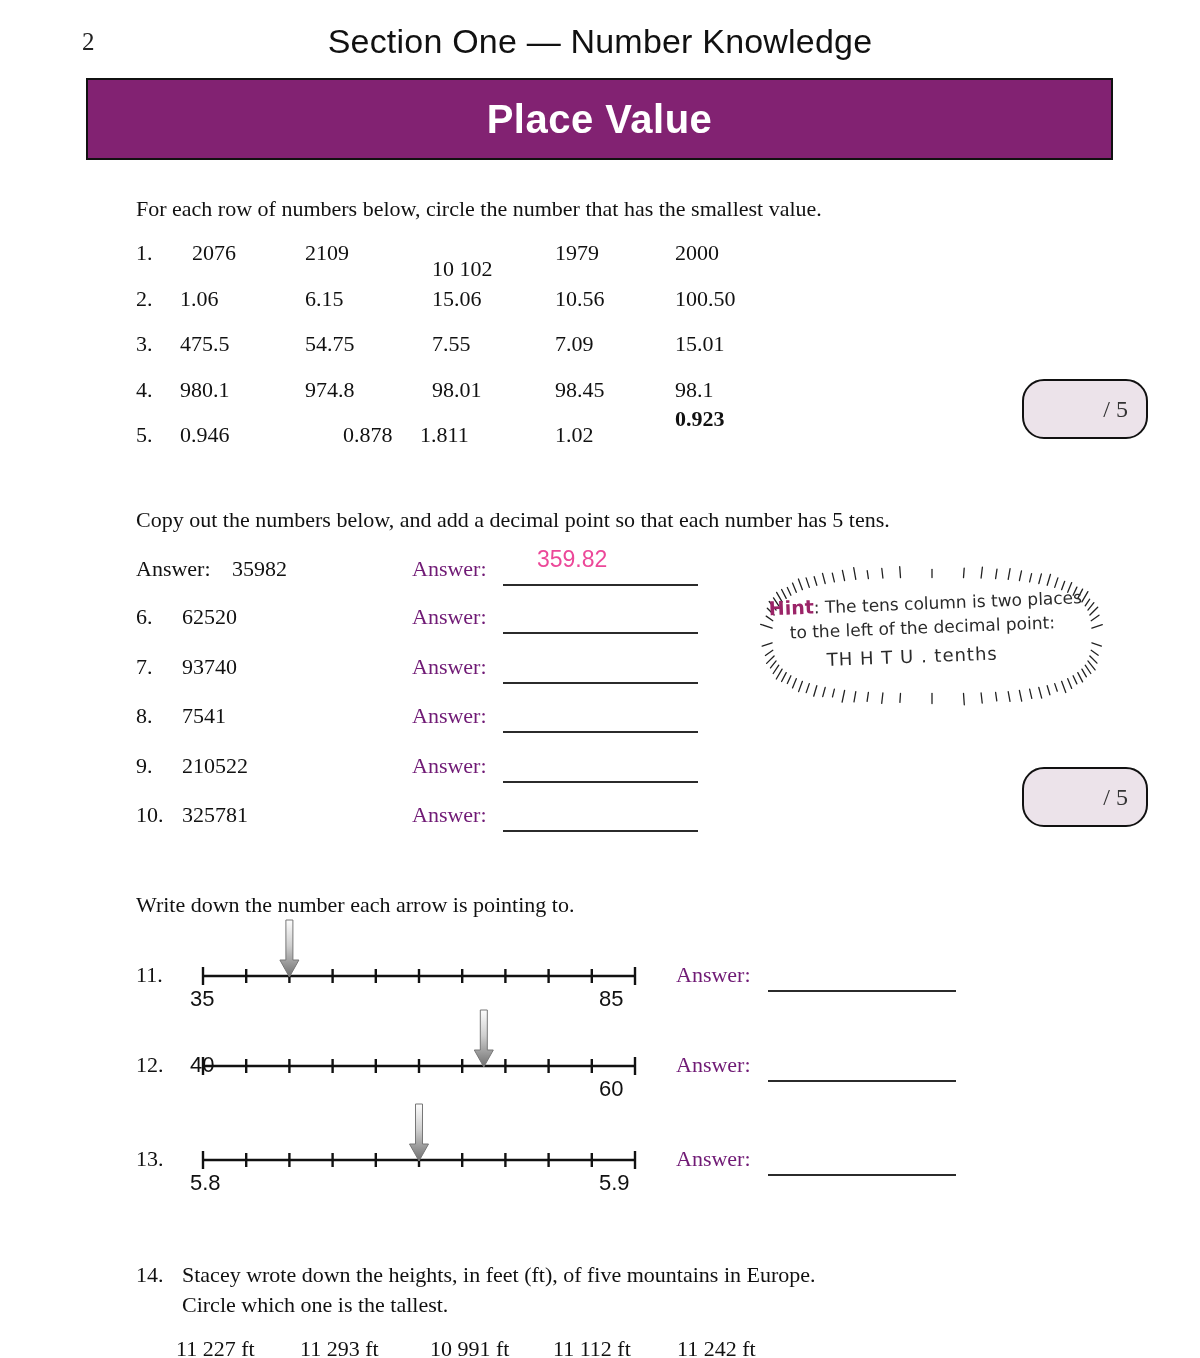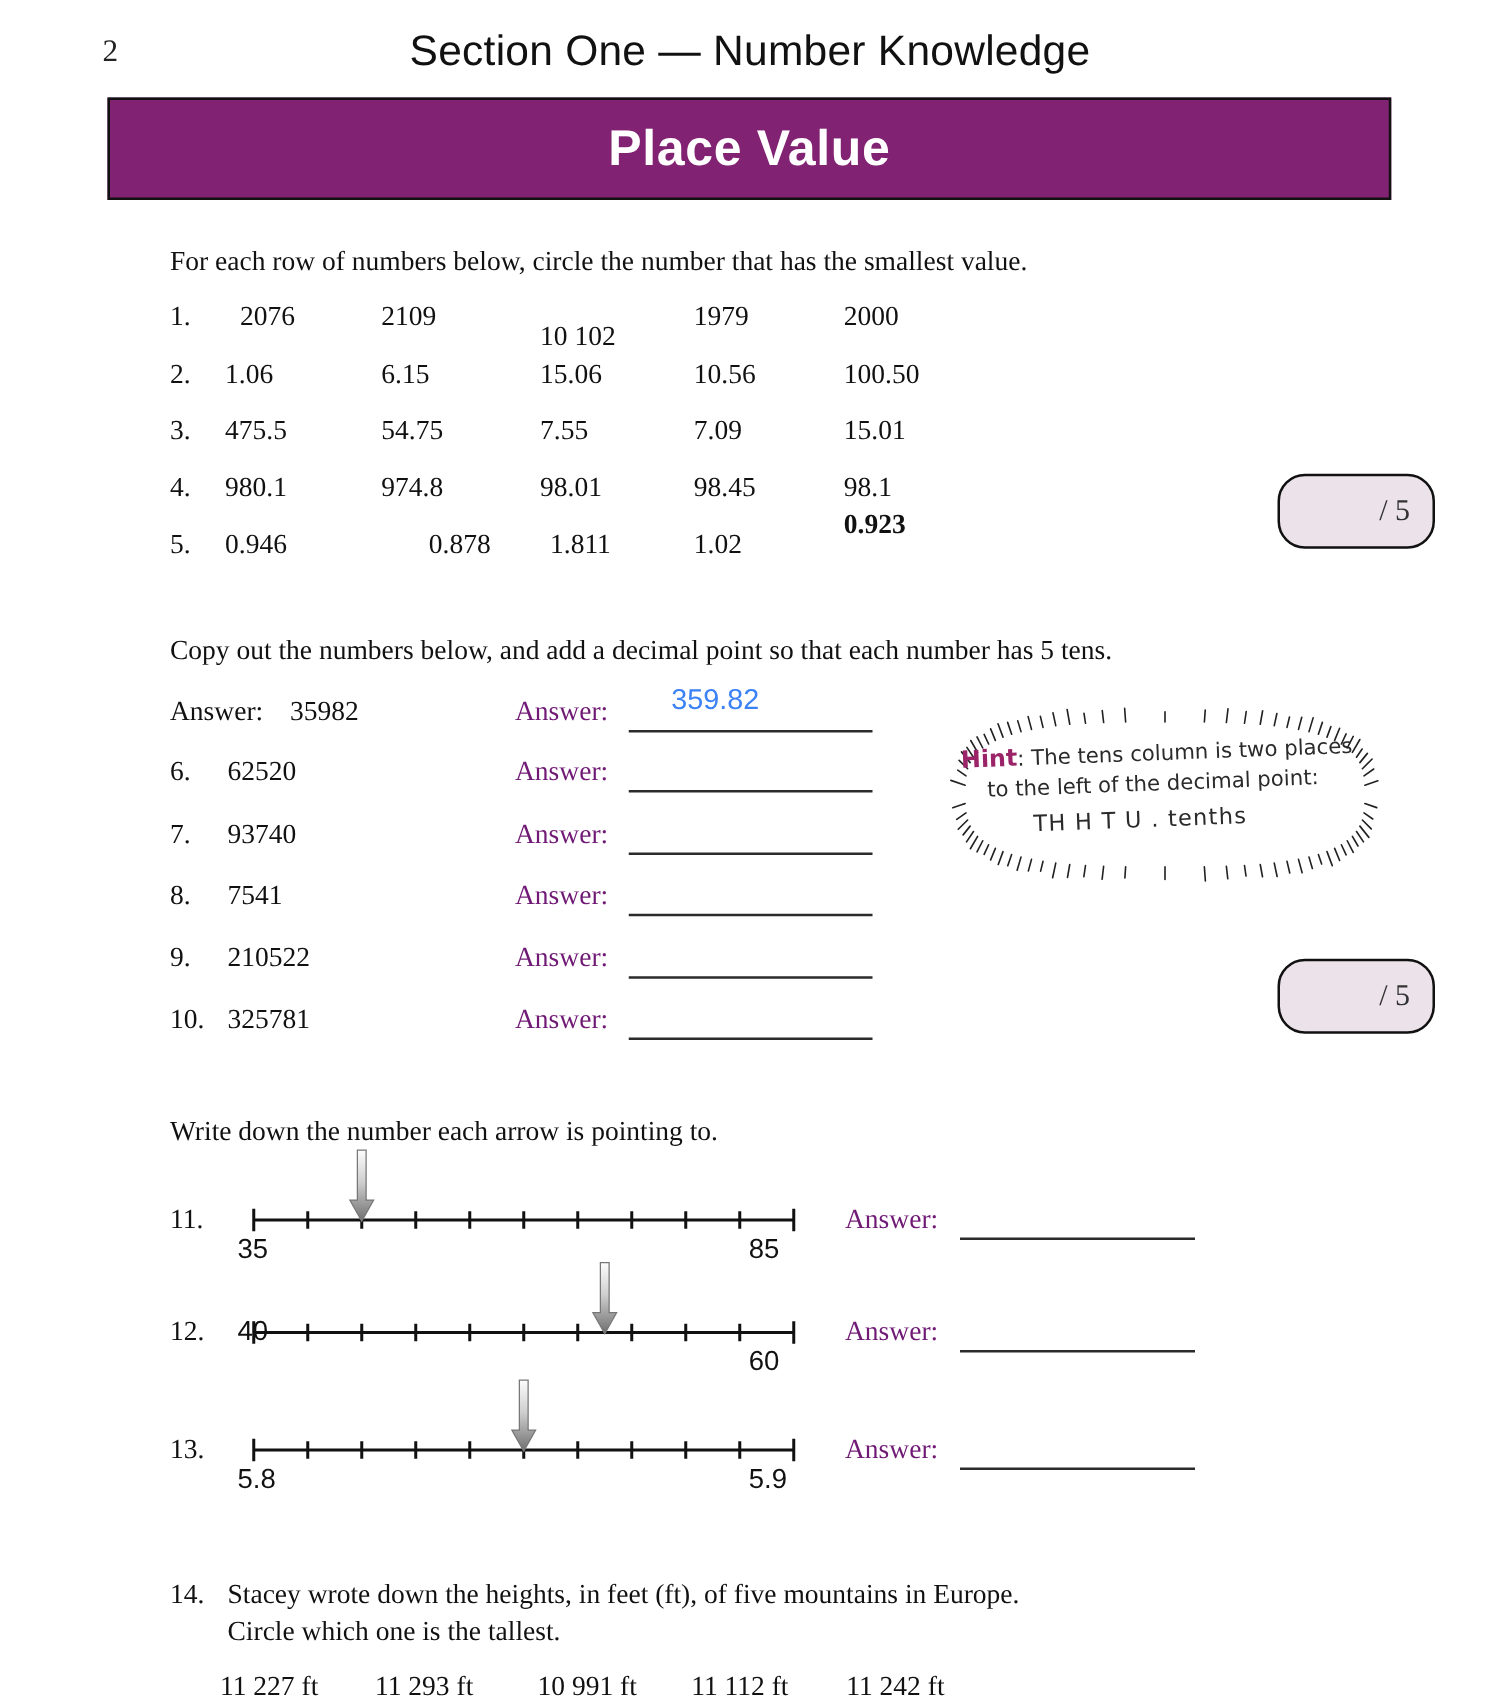--- a/index.html
+++ b/index.html
@@ -59,21 +59,21 @@
 
   
   .ans-label{
     position:absolute; font-size:22px; color:#701a75;
     font-family:"Liberation Serif", serif;
   }
   .ans-line{
     position:absolute; height:0; border-bottom:2px solid #2b2b2b;
   }
   .ans-written{
-    position:absolute; font-size:23px; color:#3b82f6;
+    position:absolute; font-size:23px; color:#ec4899;
     font-family:"Liberation Sans", sans-serif;
   }
 
   
   #hint-box{
     position:absolute; left:748px; top:563px; width:368px; height:145px;
   }
   #hint-box svg{ position:absolute; left:0; top:0; }
   .hint-text-wrap{
     position:absolute; left:0; top:0; width:368px; height:145px;
@@ -128,21 +128,21 @@
     <div class="numcell" style="left:675px; top:331px;">15.01</div>
     <div class="qnum" style="left:136px; top:376.5px;">4.</div>
     <div class="numcell" style="left:180px; top:376.5px;">980.1</div>
     <div class="numcell" style="left:305px; top:376.5px;">974.8</div>
     <div class="numcell" style="left:432px; top:376.5px;">98.01</div>
     <div class="numcell" style="left:555px; top:376.5px;">98.45</div>
     <div class="numcell" style="left:675px; top:376.5px;">98.1</div>
     <div class="qnum" style="left:136px; top:422px;">5.</div>
     <div class="numcell" style="left:180px; top:422px;">0.946</div>
     <div class="numcell" style="left:305px; top:422px;margin-left:38px;">0.878</div>
-    <div class="numcell" style="left:440px; top:422px;">1.811</div>
+    <div class="numcell" style="left:420px; top:422px;">1.811</div>
     <div class="numcell" style="left:555px; top:422px;">1.02</div>
     <div class="numcell" style="left:675px; top:406px;font-weight:bold;">0.923</div>
   </div>
 
 <div class="score-box" style="left:1022px; top:379px;">
   <span>/ 5</span>
 </div>
 
 <div class="instruction" style="left:136px; top:507px;">Copy out the numbers below, and add a decimal point so that each number has 5 tens.</div>
 

